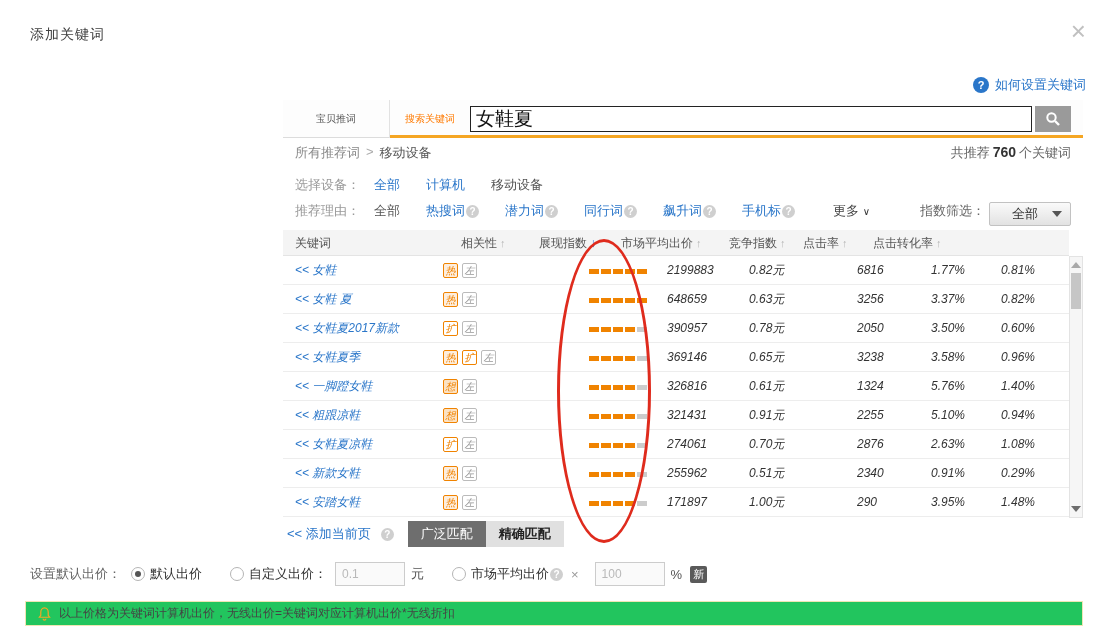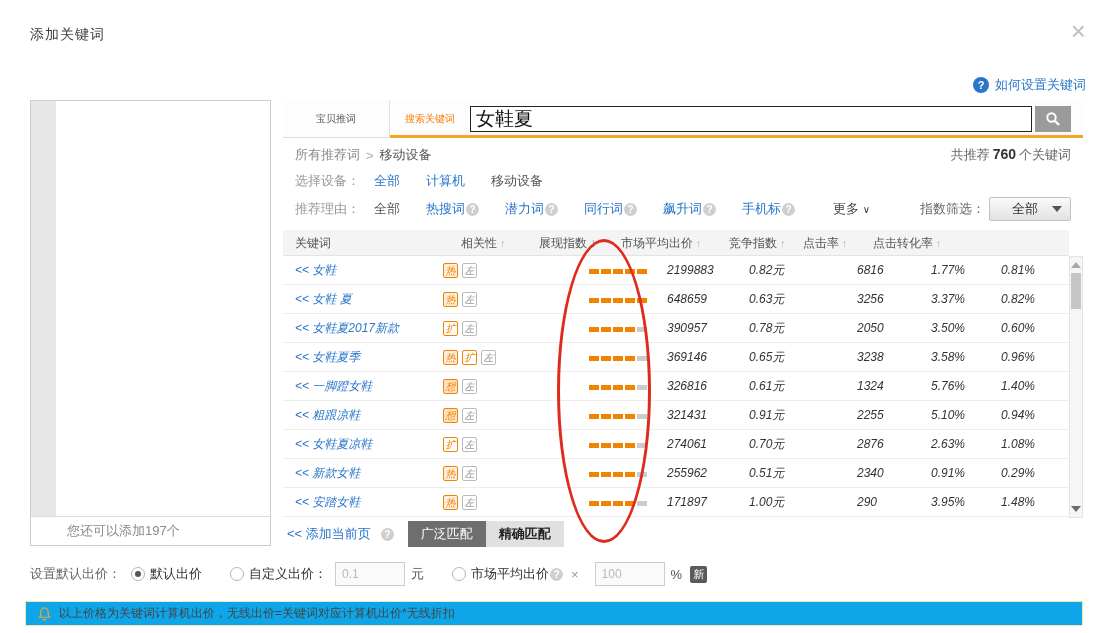--- a/index.html
+++ b/index.html
@@ -23,21 +23,21 @@
   .tabbar { position:relative; height:38px; border-bottom:1px solid #dcdcdc; background:#fdfdfd; }
   .tab { float:left; height:38px; line-height:38px; text-align:center; font-size:10px; color:#555; cursor:pointer; }
   .tab-recommend { width:107px; border-right:1px solid #e2e2e2; }
   .tab-search { width:80px; color:#ff7a00; }
   .tab-underline { position:absolute; left:107px; right:0; bottom:-1px; height:3px; background:#f5a623; }
   .searchbox { position:absolute; left:187px; top:6px; height:26px; }
   .search-input { width:562px; height:26px; border:1px solid #222; font-size:19px; padding:0 5px; color:#111; vertical-align:top; outline:none; }
   .search-btn { width:36px; height:26px; background:#9a9a9a; border:none; vertical-align:top; cursor:pointer; margin-left:-1px; }
 
   .filters { position:absolute; left:0; top:38px; width:100%; font-size:13px; }
-  .f-row { padding:2px 12px; display:flex; align-items:center; }
+  .f-row { padding:8px 12px; display:flex; }
   .f-breadcrumb { height:30px; padding-top:6px; }
   .f-device { height:26px; }
   .f-reason { height:30px; }
   .f-label { color:#999; margin-right:14px; }
   .crumb-parent { color:#888; cursor:pointer; }
   .crumb-sep { color:#aaa; margin:0 6px; }
   .crumb-cur { color:#555; }
   .spacer { flex:1; }
   .summary { color:#666; }
   .summary b { color:#333; margin:0 3px; font-size:14px; }
@@ -98,45 +98,41 @@
   .bid-label { color:#666; margin-right:10px; }
   .radio { display:inline-block; width:14px; height:14px; border:1px solid #b5b5b5; border-radius:50%; background:#fff; margin-right:5px; vertical-align:-2px; position:relative; cursor:pointer; }
   .radio.sel::after { content:""; position:absolute; left:3px; top:3px; width:6px; height:6px; border-radius:50%; background:#555; }
   .bid-item { margin-right:28px; display:flex; align-items:center; }
   .bid-input { width:70px; height:24px; border:1px solid #ccc; background:#fafafa; color:#b9b9b9; font-size:12px; padding:0 6px; margin:0 6px 0 8px; }
   .unit { color:#555; }
   .x-mark { color:#999; margin:0 8px; }
   .new-badge { display:inline-block; width:17px; height:17px; background:#5a5a5a; color:#fff; font-size:11px; text-align:center; line-height:17px; border-radius:2px; margin-left:8px; }
 
   
-  .notice { position:absolute; left:25px; right:19px; top:601px; height:25px; background:#0ea5e9; border:1px solid #f0e5b4; display:flex; align-items:center; font-size:12px; color:#444; padding-left:12px; gap:8px; }
+  .notice { position:absolute; left:25px; right:19px; top:601px; height:25px; background:#22c55e; border:1px solid #f0e5b4; display:flex; align-items:center; font-size:12px; color:#444; padding-left:12px; gap:8px; }
   .bell { width:13px; height:14px; }
 
   
   .red-ellipse { position:absolute; left:557px; top:239px; width:94px; height:304px; border:3px solid #df2b1d; border-radius:50%; pointer-events:none; z-index:50; }
 
   .mag { width:16px; height:16px; display:block; margin:0 auto; }
 </style>
 </head>
 <body>
 
 <div class="dialog">
 
   <h1 class="page-title">添加关键词</h1>
   <span class="close-x">×</span>
 
   <div class="help-row">
     <span class="q-blue">?</span>
     <span>如何设置关键词</span>
   </div>
 
-  <div class="left-panel">
-    <div class="left-gutter"></div>
-    <div class="left-footer">您还可以添加197个</div>
-  </div>
 
   <div class="right-panel">
 
     <div class="tabbar">
       <div class="tab tab-recommend">宝贝推词</div>
       <div class="tab tab-search">搜索关键词</div>
       <div class="tab-underline"></div>
       <div class="searchbox">
         <input class="search-input" type="text" value="女鞋夏" style="">
         <button class="search-btn">

